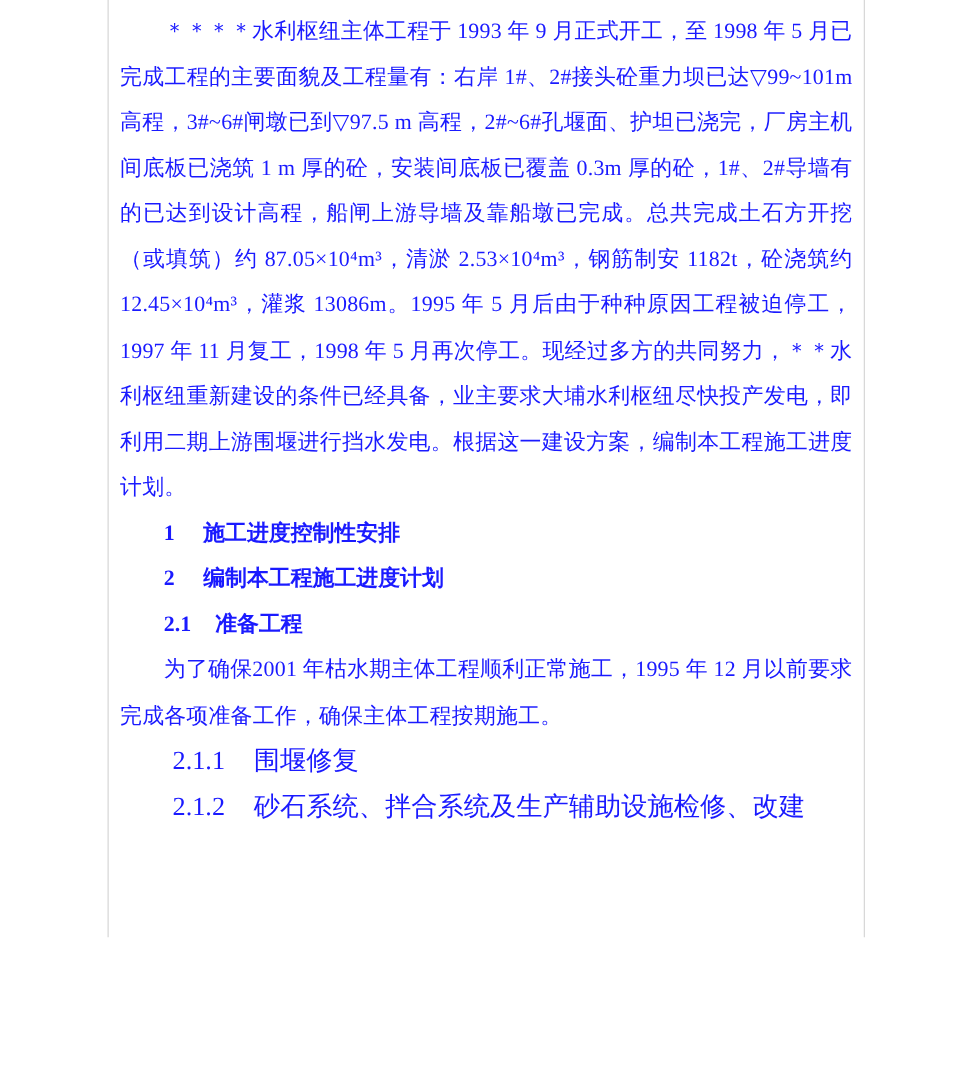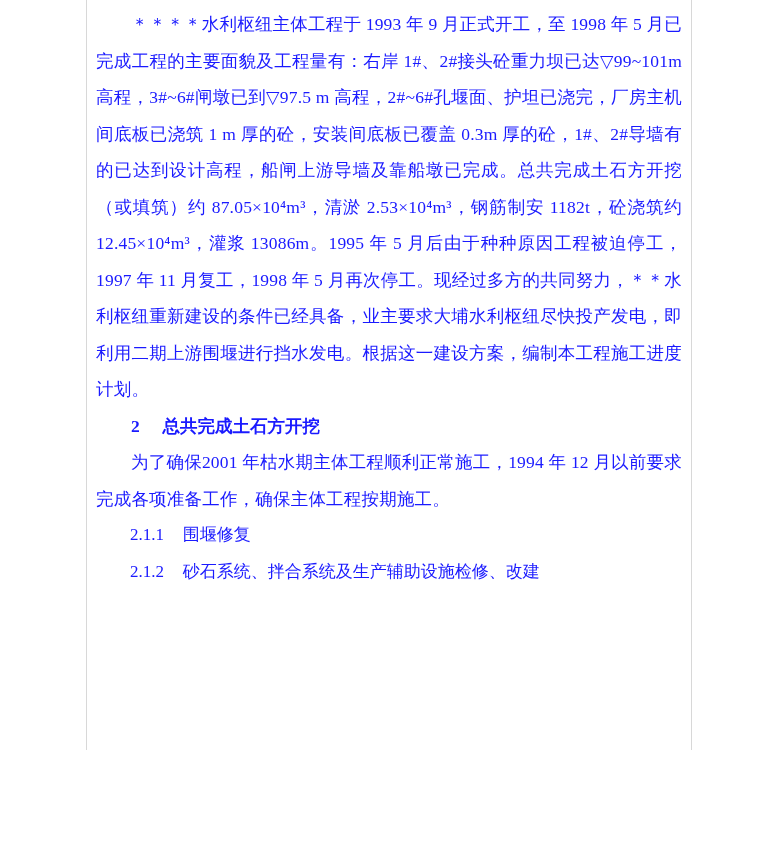--- a/index.html
+++ b/index.html
@@ -50,21 +50,21 @@
     line-height: 36.5px;
     font-weight: bold;
     color: #1a1aff;
     margin: 0;
     text-indent: 2em;
   }
   .sub-heading .num {
     margin-right: 1.1em;
   }
   .sub-sub-heading {
-    font-size: 17px;
+    font-size: 21px;
     line-height: 36.5px;
     color: #1a1aff;
     margin: 0;
     text-indent: 2em;
   }
   .sub-sub-heading .num {
     margin-right: 1.1em;
   }
   .spacer-top { height: 6px; }
   
@@ -103,29 +103,35 @@
   <div class="frame-bottom"></div>
 
   <div class="doc-body">
 
     <div class="spacer-top"></div>
 
     <p class="para indent">
       <span>＊＊＊＊水利枢纽主体工程于 1993 年 9 月正式开工，至 1998 年 5 月已完成工程的主要面貌及工程量有：右岸 1#、2#接头砼重力坝已达▽99~101m 高程，3#~6#闸墩已到▽97.5 m 高程，2#~6#孔堰面、护坦已浇完，厂房主机间底板已浇筑 1 m 厚的砼，安装间底板已覆盖 0.3m 厚的砼，1#、2#导墙有的已达到设计高程，船闸上游导墙及靠船墩已完成。总共完成土石方开挖（或填筑）约 87.05×10⁴m³，清淤 2.53×10⁴m³，钢筋制安 1182t，砼浇筑约 12.45×10⁴m³，灌浆 13086m。1995 年 5 月后由于种种原因工程被迫停工，1997 年 11 月复工，1998 年 5 月再次停工。现经过多方的共同努力，＊＊水利枢纽重新建设的条件已经具备，业主要求大埔水利枢纽尽快投产发电，即利用二期上游围堰进行挡水发电。根据这一建设方案，编制本工程施工进度计划。</span>
     </p>
 
+    <p class="heading">
+      <span class="num">1</span><span>施工进度控制性安排</span>
+    </p>
 
 
     <p class="heading">
-      <span class="num">2</span><span>总共完成土石方开挖</span>
+      <span class="num">2</span><span>编制本工程施工进度计划</span>
     </p>
 
+    <p class="sub-heading">
+      <span class="num">2.1</span><span>准备工程</span>
+    </p>
 
     <p class="para indent">
-      <span>为了确保2001 年枯水期主体工程顺利正常施工，1994 年 12 月以前要求完成各项准备工作，确保主体工程按期施工。</span>
+      <span>为了确保2001 年枯水期主体工程顺利正常施工，1995 年 12 月以前要求完成各项准备工作，确保主体工程按期施工。</span>
     </p>
 
     <p class="sub-sub-heading">
       <span class="num">2.1.1</span><span>围堰修复</span>
     </p>
 
 
     <p class="sub-sub-heading">
       <span class="num">2.1.2</span><span>砂石系统、拌合系统及生产辅助设施检修、改建</span>
     </p>

